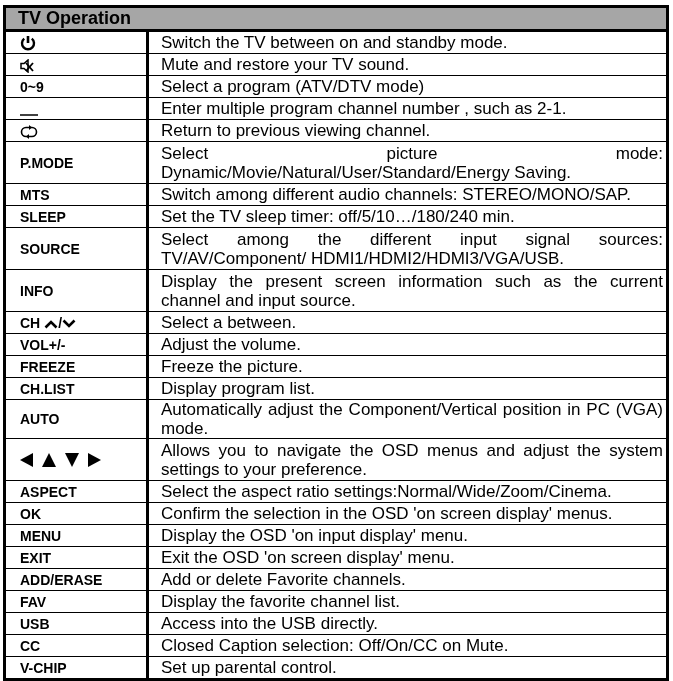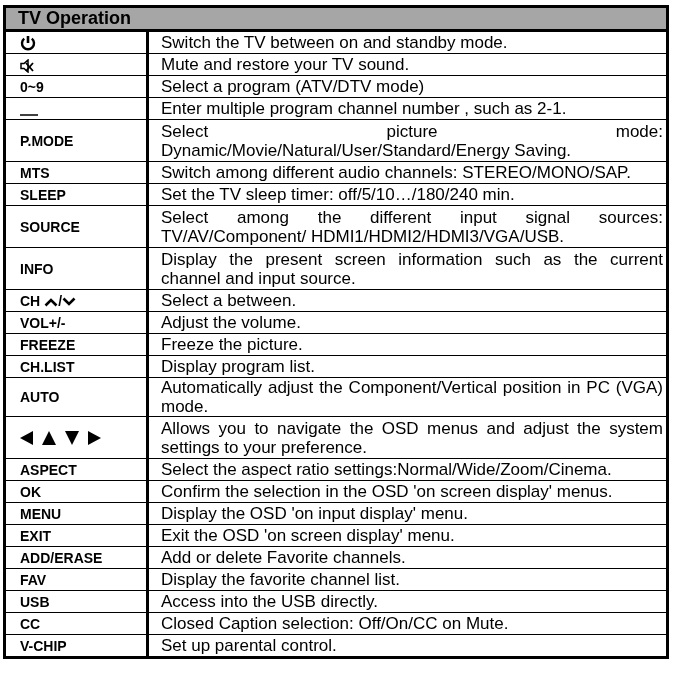--- a/index.html
+++ b/index.html
@@ -60,20 +60,31 @@
     <td class="key">0~9</td>
     <td class="desc">Select a program (ATV/DTV mode)</td>
   </tr>
   <tr class="row single">
     <td class="key">
       <svg class="icon" width="18" height="16" viewBox="0 0 18 16">
             <line x1="0" y1="14" x2="18" y2="14" stroke="#000" stroke-width="1.5"></line>
           </svg>
     </td>
     <td class="desc">Enter multiple program channel number , such as 2-1.</td>
+  </tr>
+  <tr class="row single">
+    <td class="key">
+      <svg class="icon" width="18" height="14" viewBox="0 0 18 14">
+            <path d="M6 2.5 H12 A4.5 4.5 0 0 1 12 11.5" fill="none" stroke="#000" stroke-width="1.6"></path>
+            <path d="M12 11.5 H6 A4.5 4.5 0 0 1 6 2.5" fill="none" stroke="#000" stroke-width="1.6"></path>
+            <path d="M9 0 L12 2.5 L9 5 Z" fill="#000"></path>
+            <path d="M9 9 L6 11.5 L9 14 Z" fill="#000"></path>
+          </svg>
+    </td>
+    <td class="desc">Return to previous viewing channel.</td>
   </tr>
   <tr class="row double">
     <td class="key">P.MODE</td>
     <td class="desc">Select picture mode: Dynamic/Movie/Natural/User/Standard/Energy Saving.</td>
   </tr>
   <tr class="row single">
     <td class="key">MTS</td>
     <td class="desc">Switch among different audio channels: STEREO/MONO/SAP.</td>
   </tr>
   <tr class="row single">

